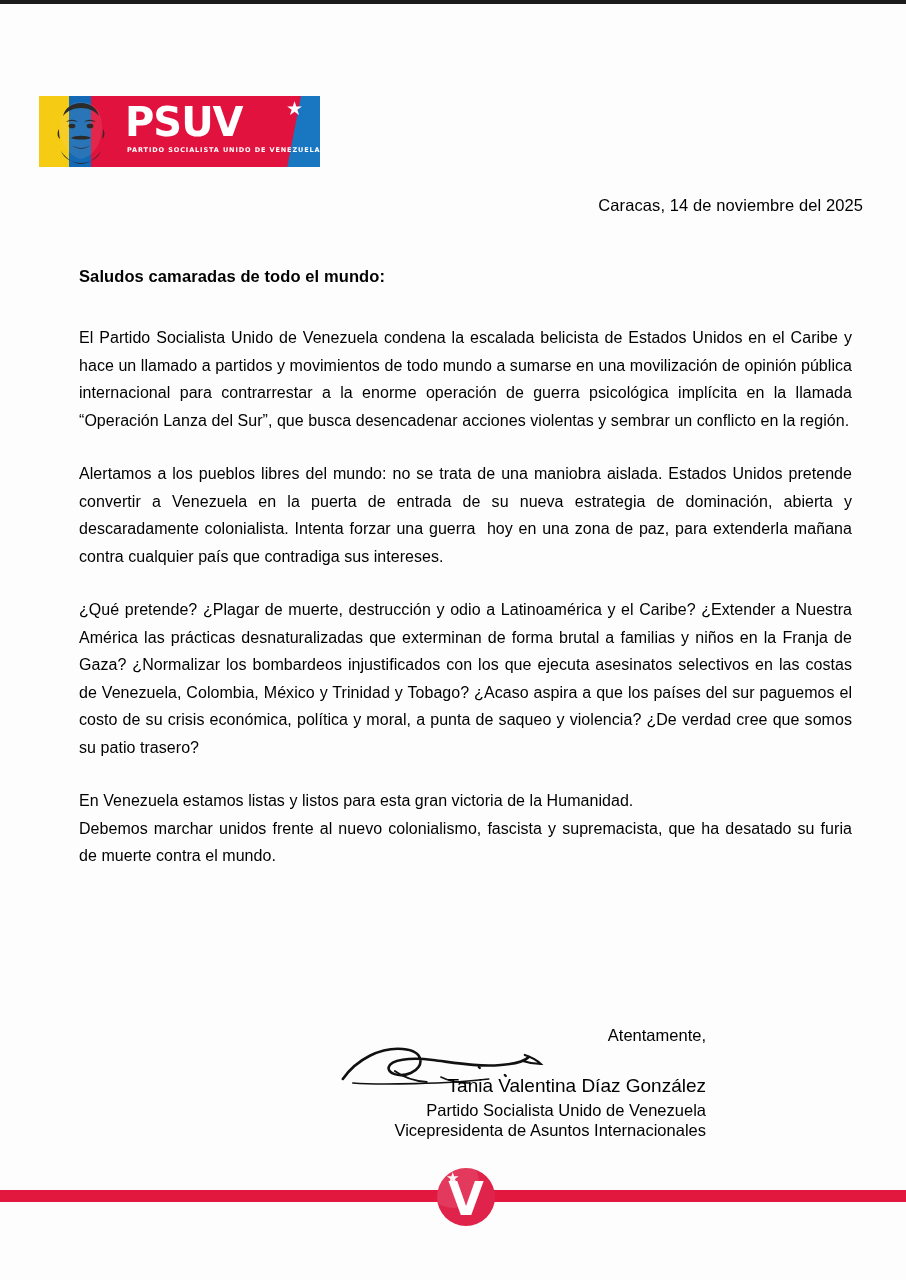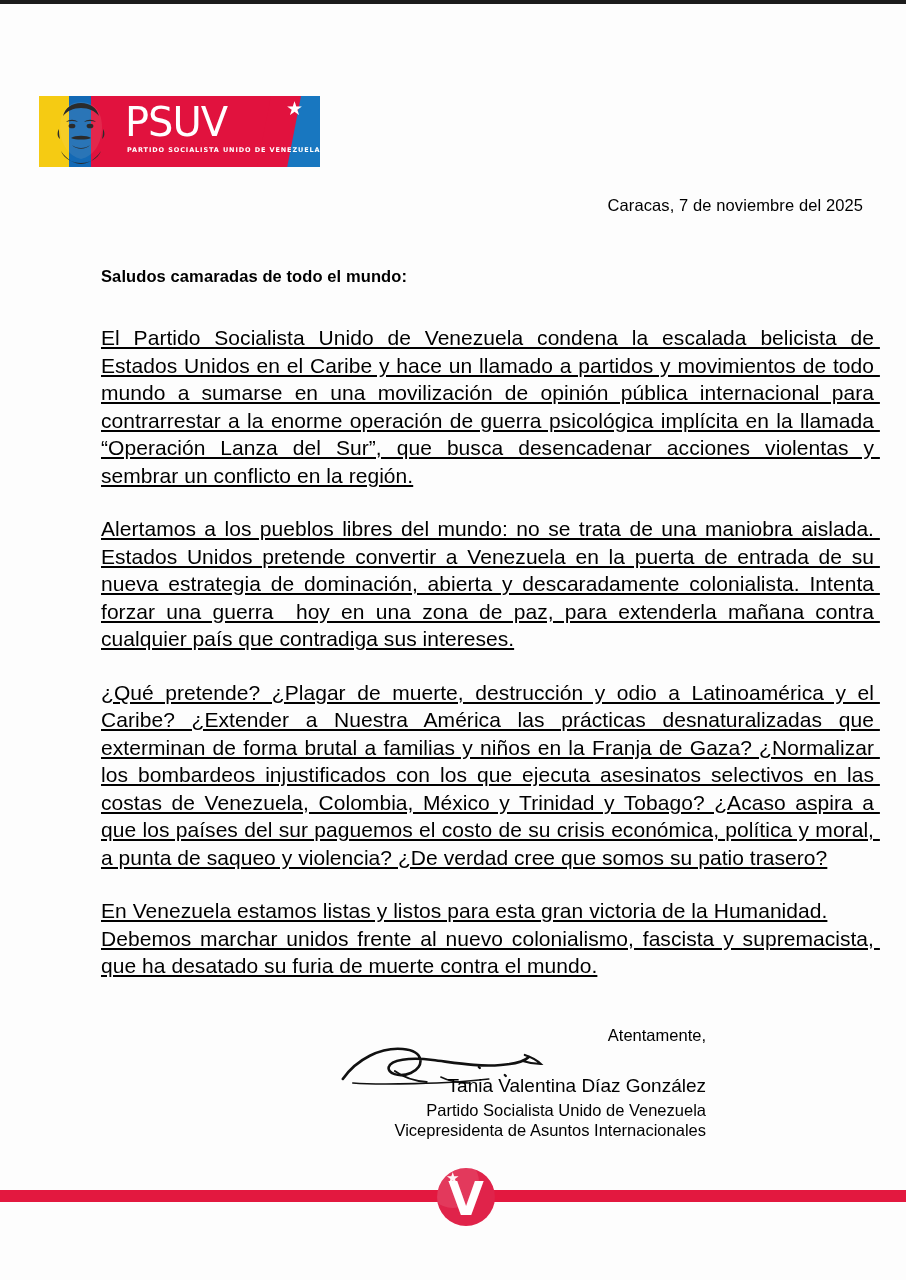--- a/index.html
+++ b/index.html
@@ -85,21 +85,21 @@
     right: 0; top: 0;
     width: 14px; height: 71px;
     background: #1877c0;
   }
   .wordmark {
     position: absolute;
     left: 86px;
     top: 6px;
     width: 190px;
     color: #ffffff;
-    font-weight: normal;
+    font-weight: bold;
     font-size: 40px;
     letter-spacing: -1px;
     line-height: 40px;
     font-family: "DejaVu Sans", sans-serif;
     text-align: left;
   }
   .wordmark .star {
     position: absolute;
     right: 13px;
     top: -3px;
@@ -128,37 +128,35 @@
     font-size: 16.5px;
     letter-spacing: 0.1px;
   }
 
   
   .letter-body {
     position: absolute;
     left: 79px;
     top: 267px;
     width: 773px;
-    margin-left: 22px;
   }
   .salutation {
     font-weight: bold;
     font-size: 16.5px;
     margin: 0 0 38px 0;
     letter-spacing: 0.1px;
   }
   .para {
     margin: 0 0 26px 0;
-    font-size: 21px;
+    font-size: 16px;
     line-height: 27.5px;
     text-align: justify;
     text-justify: inter-word;
     letter-spacing: 0.05px;
     white-space: pre-wrap;
-    text-decoration: underline;
   }
   .para.last-block {
     margin-bottom: 0;
   }
 
   
   .signature-block {
     position: absolute;
     left: 200px;
     top: 1026px;
@@ -274,21 +272,21 @@
       <div class="flash-blue-sq"></div>
 
       <div class="wordmark">
         <span>PSUV</span>
         <span class="star">★</span>
       </div>
       <div class="wordmark-sub">PARTIDO SOCIALISTA UNIDO DE VENEZUELA</div>
     </div>
   </div>
 
-  <div class="date-line">Caracas, 7 de noviembre del 2025</div>
+  <div class="date-line">Caracas, 14 de noviembre del 2025</div>
 
   <div class="letter-body">
     <p class="salutation">Saludos camaradas de todo el mundo:</p>
     <p class="para">El Partido Socialista Unido de Venezuela condena la escalada belicista de Estados Unidos en el Caribe y hace un llamado a partidos y movimientos de todo mundo a sumarse en una movilización de opinión pública internacional para contrarrestar a la enorme operación de guerra psicológica implícita en la llamada “Operación Lanza del Sur”, que busca desencadenar acciones violentas y sembrar un conflicto en la región.</p>
     <p class="para">Alertamos a los pueblos libres del mundo: no se trata de una maniobra aislada. Estados Unidos pretende convertir a Venezuela en la puerta de entrada de su nueva estrategia de dominación, abierta y descaradamente colonialista. Intenta forzar una guerra  hoy en una zona de paz, para extenderla mañana contra cualquier país que contradiga sus intereses.</p>
     <p class="para">¿Qué pretende? ¿Plagar de muerte, destrucción y odio a Latinoamérica y el Caribe? ¿Extender a Nuestra América las prácticas desnaturalizadas que exterminan de forma brutal a familias y niños en la Franja de Gaza? ¿Normalizar los bombardeos injustificados con los que ejecuta asesinatos selectivos en las costas de Venezuela, Colombia, México y Trinidad y Tobago? ¿Acaso aspira a que los países del sur paguemos el costo de su crisis económica, política y moral, a punta de saqueo y violencia? ¿De verdad cree que somos su patio trasero?</p>
     <p class="para last-block">En Venezuela estamos listas y listos para esta gran victoria de la Humanidad.</p>
     <p class="para">Debemos marchar unidos frente al nuevo colonialismo, fascista y supremacista, que ha desatado su furia de muerte contra el mundo.</p>
   </div>
 

